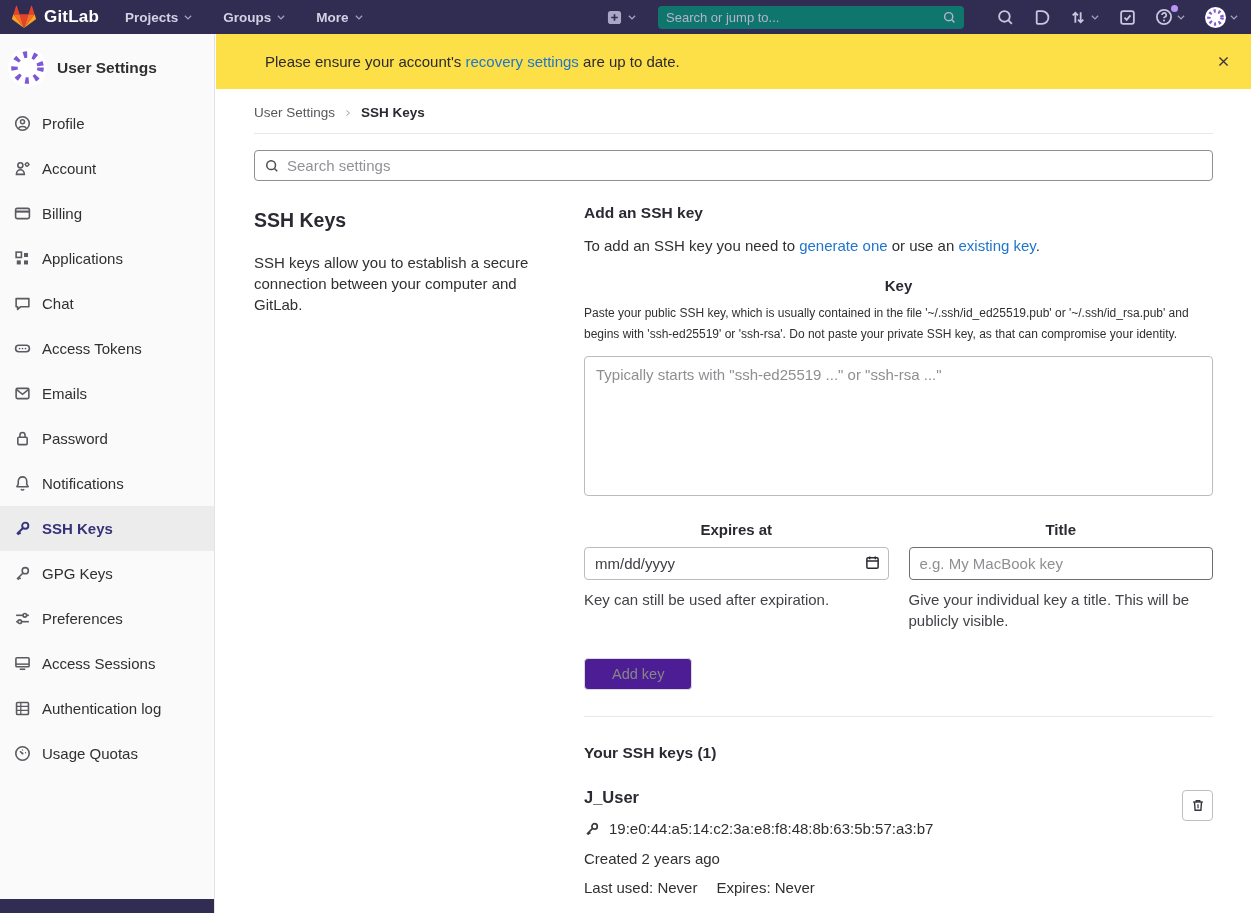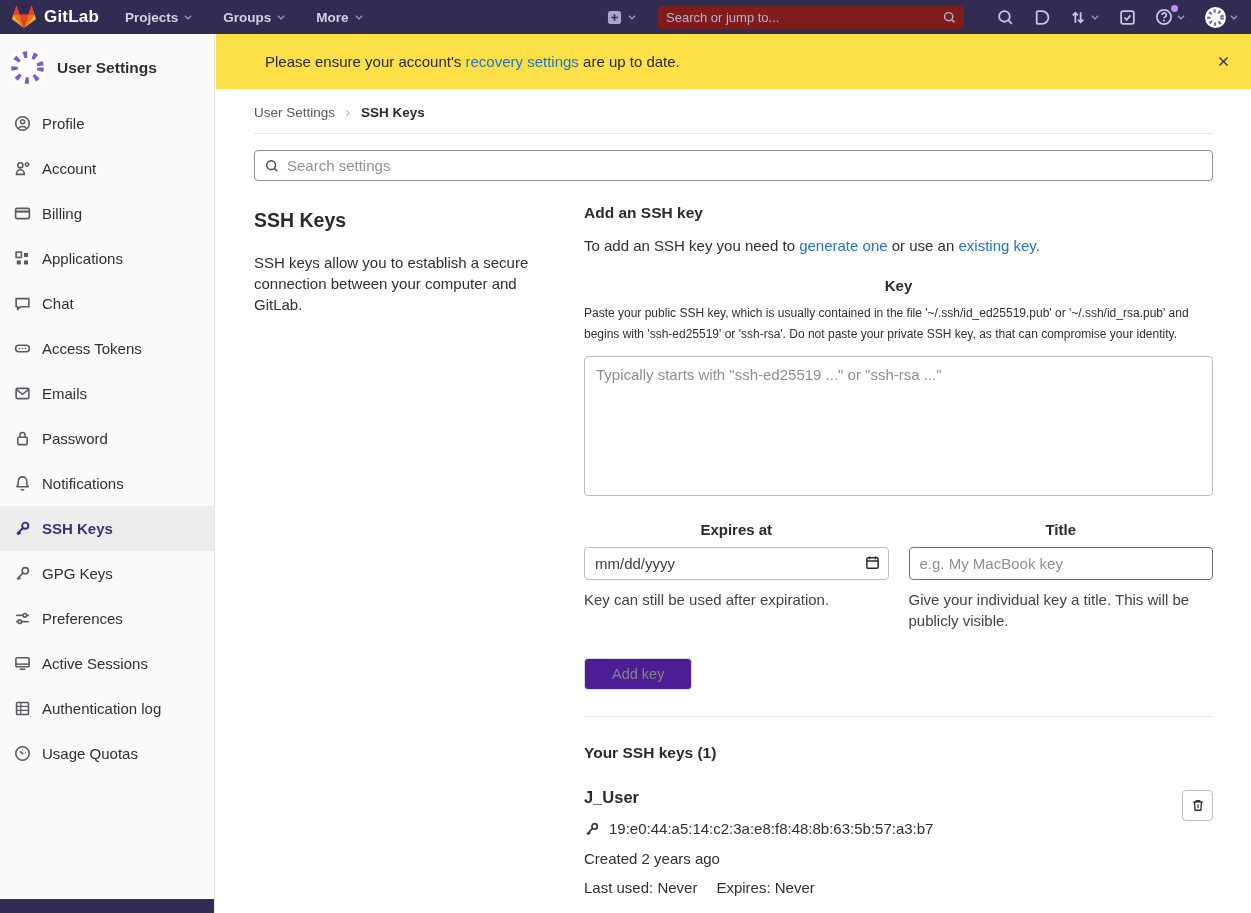--- a/index.html
+++ b/index.html
@@ -19,21 +19,21 @@
     padding: 0 12px; z-index: 50;
   }
   .logo { display: flex; align-items: center; gap: 8px; margin-right: 26px; cursor: pointer; }
   .logo-text { color: #fff; font-size: 17px; font-weight: 600; letter-spacing: .2px; }
   .nav-links { display: flex; align-items: center; gap: 30px; }
   .nav-link { display: flex; align-items: center; gap: 5px; color: #d4d1e5; font-size: 13.5px; font-weight: 600; cursor: pointer; }
   .nav-link .chev { color: #a5a1c2; }
   .nav-right { margin-left: auto; display: flex; align-items: center; gap: 19px; }
   .plus-menu { display: flex; align-items: center; gap: 5px; color: #aba6c8; cursor: pointer; margin-right: 2px; }
   .nav-search {
-    width: 306px; height: 23px; background: #7f1d1d; border-radius: 4px;
+    width: 306px; height: 23px; background: #0f766e; border-radius: 4px;
     display: flex; align-items: center; padding: 0 8px; gap: 0; margin-right: 14px;
   }
   .nav-search input {
     flex: 1; background: transparent; border: 0; outline: none;
     color: #e6e4f0; font-size: 13px; font-family: inherit;
   }
   .nav-search input::placeholder { color: #b6b2cd; }
   .nav-icon { color: #c9c5de; cursor: pointer; display: flex; align-items: center; gap: 3px; position: relative; }
   .nav-icon .chev { color: #a5a1c2; }
   .dot {
@@ -390,21 +390,21 @@
       <span>Preferences</span>
     </div>
     <div class="side-item">
       <span class="s-icon">
           <svg width="17" height="17" viewBox="0 0 16 16">
             <rect x="1.8" y="2.6" width="12.4" height="8.4" rx="1" fill="none" stroke="currentColor" stroke-width="1.5"></rect>
             <path d="M1.8 8.6h12.4" stroke="currentColor" stroke-width="1.4"></path>
             <path d="M5.4 13.4h5.2" stroke="currentColor" stroke-width="1.5"></path>
           </svg>
         </span>
-      <span>Active Sessions</span>
+      <span>Access Sessions</span>
     </div>
     <div class="side-item">
       <span class="s-icon">
           <svg width="17" height="17" viewBox="0 0 16 16">
             <rect x="2.4" y="2.4" width="11.2" height="11.2" rx="1" fill="none" stroke="currentColor" stroke-width="1.5"></rect>
             <path d="M6.4 2.4v11.2M2.4 6.1h11.2M2.4 9.8h11.2" stroke="currentColor" stroke-width="1.2"></path>
           </svg>
         </span>
       <span>Authentication log</span>
     </div>

